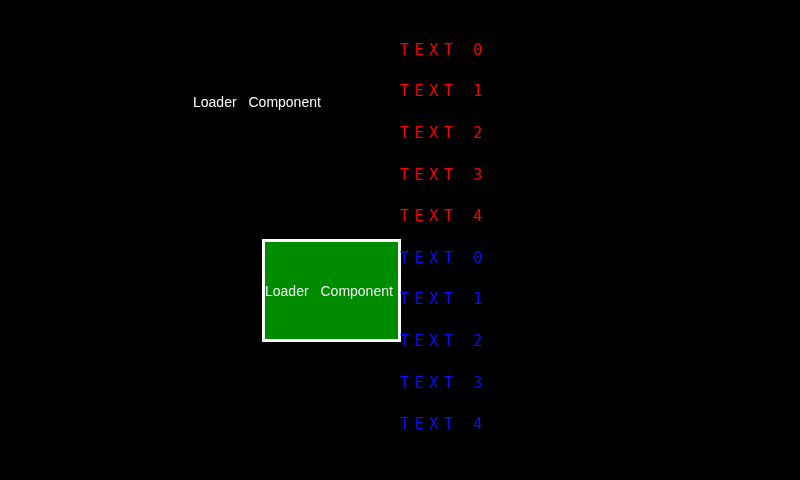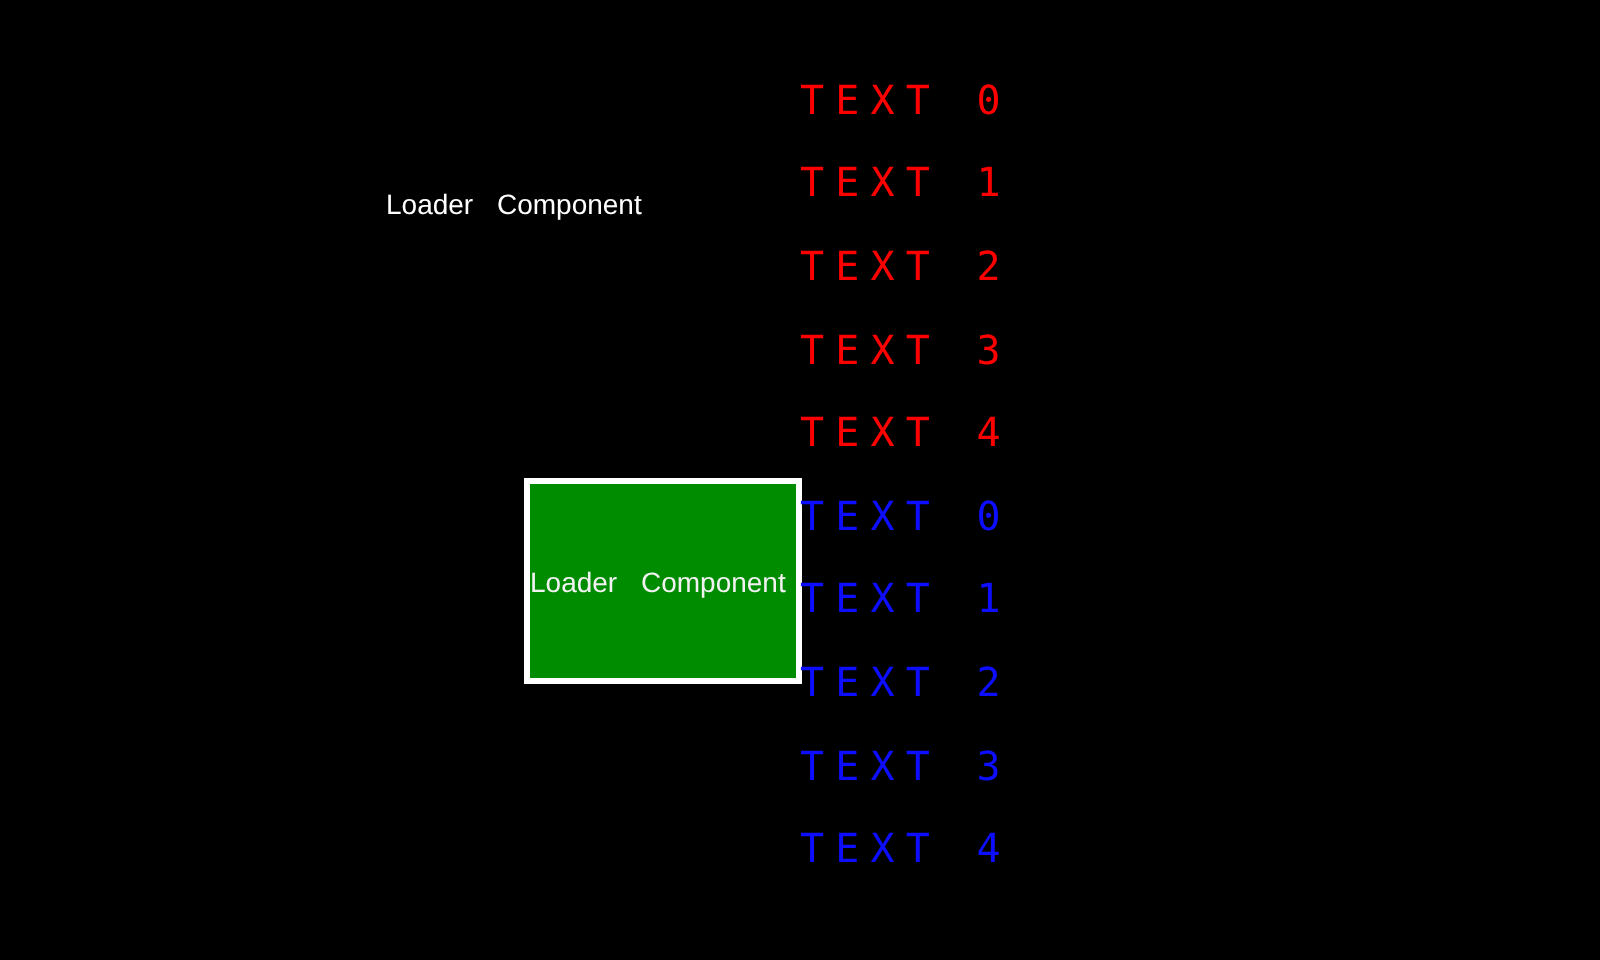--- a/index.html
+++ b/index.html
@@ -46,21 +46,21 @@
   .text-rows {
     position: absolute;
     left: 400px;
     top: 29px;
   }
   .text-row {
     height: 41.6px;
     display: flex;
     align-items: center;
     font-family: "DejaVu Sans Mono", monospace;
-    font-size: 20px;
+    font-size: 15px;
     letter-spacing: 5.6px;
     white-space: pre;
   }
 </style>
 </head>
 <body>
 
 <div class="screen">
 
   <div class="loader-label" style="color: rgb(255, 255, 255);">Loader Component</div>

